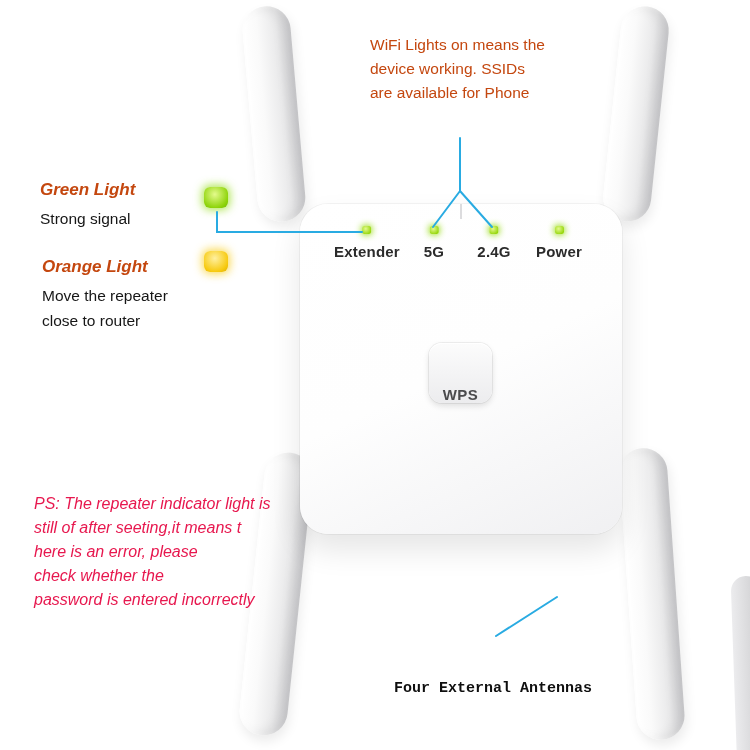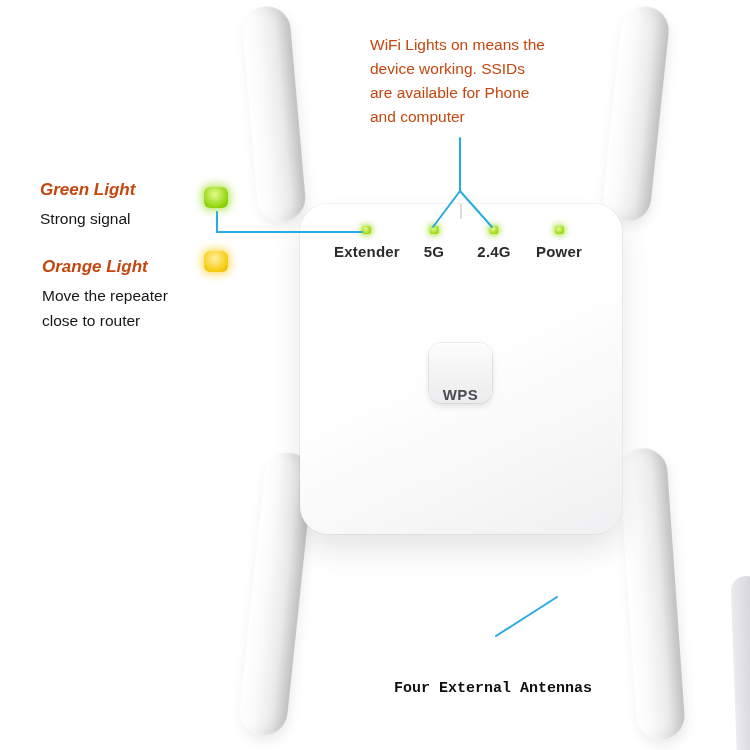--- a/index.html
+++ b/index.html
@@ -116,34 +116,40 @@
     </div>
   </div>
 
   <div class="indicator ind-green"></div>
   <div class="indicator ind-yellow"></div>
 
   <div class="note wifi-note">
     <div>WiFi Lights on means the</div>
     <div>device working. SSIDs</div>
     <div>are available for Phone</div>
-    <div>and computer</div>
   </div>
 
   <div class="note green-note">
     <div class="light-title">Green Light</div>
     <div class="light-line">Strong signal</div>
   </div>
 
   <div class="note orange-note">
     <div class="light-title">Orange Light</div>
     <div class="light-line">Move the repeater</div>
     <div class="light-line">close to router</div>
   </div>
 
+  <div class="note ps-note">
+    <div>PS: The repeater indicator light is</div>
+    <div>still of after seeting,it means t</div>
+    <div>here is an error, please</div>
+    <div>check whether the</div>
+    <div>password is entered incorrectly</div>
+  </div>
 
   <div class="note antennas-label">Four External Antennas</div>
 
   <svg class="connectors" width="750" height="750">
     <path d="M460 138 L460 191"></path>
     <path d="M460 191 L433 227"></path>
     <path d="M460 191 L492 227"></path>
     <path d="M217 212 L217 232 L362 232"></path>
     <path d="M496 636 L557 597"></path>
   </svg>

